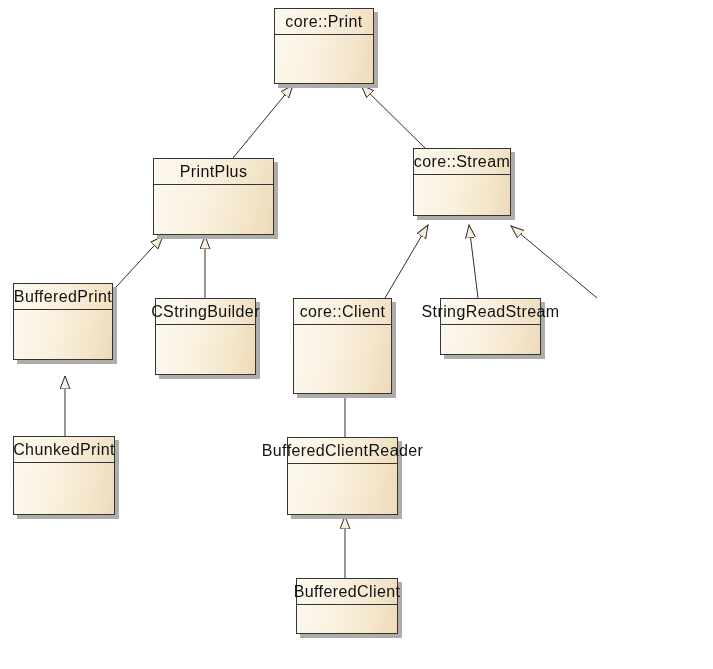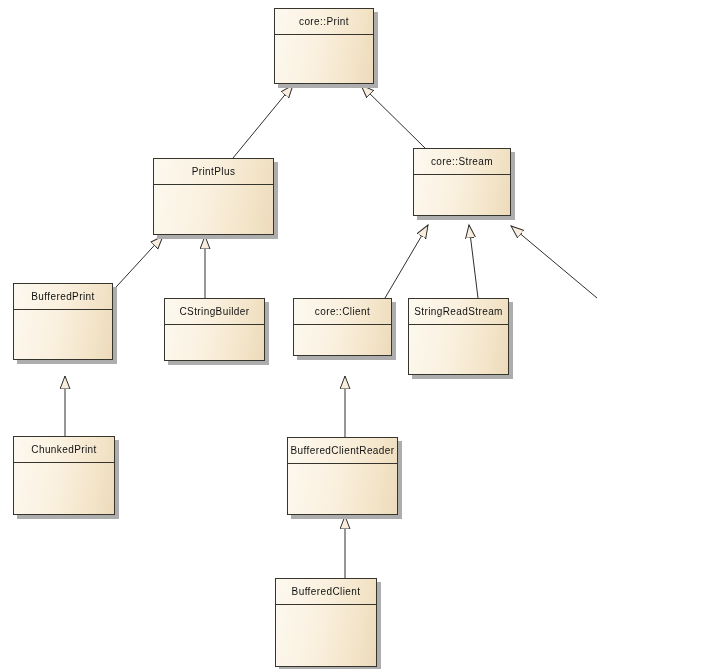--- a/index.html
+++ b/index.html
@@ -30,21 +30,21 @@
     box-sizing: border-box;
     display: flex;
     flex-direction: column;
   }
   .node-title {
     height: 26px;
     border-bottom: 1px solid #35352d;
     display: flex;
     align-items: center;
     justify-content: center;
-    font-size: 10px;
+    font-size: 16px;
     color: #111111;
     letter-spacing: 0.4px;
     white-space: nowrap;
     box-sizing: border-box;
   }
   .node-body {
     flex: 1;
   }
 </style>
 </head>
@@ -85,44 +85,44 @@
   <div class="node" style="left:413px;top:148px;width:98px;height:68px">
     <div class="node-title">core::Stream</div>
     <div class="node-body"></div>
   </div>
 
   <div class="node" style="left:13px;top:283px;width:100px;height:77px">
     <div class="node-title">BufferedPrint</div>
     <div class="node-body"></div>
   </div>
 
-  <div class="node" style="left:164px;top:298px;width:101px;height:63px">
+  <div class="node" style="left:155px;top:298px;width:101px;height:77px">
     <div class="node-title">CStringBuilder</div>
     <div class="node-body"></div>
   </div>
 
-  <div class="node" style="left:293px;top:298px;width:99px;height:58px">
+  <div class="node" style="left:293px;top:298px;width:99px;height:96px">
     <div class="node-title">core::Client</div>
     <div class="node-body"></div>
   </div>
 
-  <div class="node" style="left:408px;top:298px;width:101px;height:77px">
+  <div class="node" style="left:440px;top:298px;width:101px;height:57px">
     <div class="node-title">StringReadStream</div>
     <div class="node-body"></div>
   </div>
 
 
   <div class="node" style="left:13px;top:436px;width:102px;height:79px">
     <div class="node-title">ChunkedPrint</div>
     <div class="node-body"></div>
   </div>
 
   <div class="node" style="left:287px;top:437px;width:111px;height:78px">
     <div class="node-title">BufferedClientReader</div>
     <div class="node-body"></div>
   </div>
 
-  <div class="node" style="left:275px;top:578px;width:102px;height:89px">
+  <div class="node" style="left:296px;top:578px;width:102px;height:56px">
     <div class="node-title">BufferedClient</div>
     <div class="node-body"></div>
   </div>
 
 </div>
 
 </body></html>

